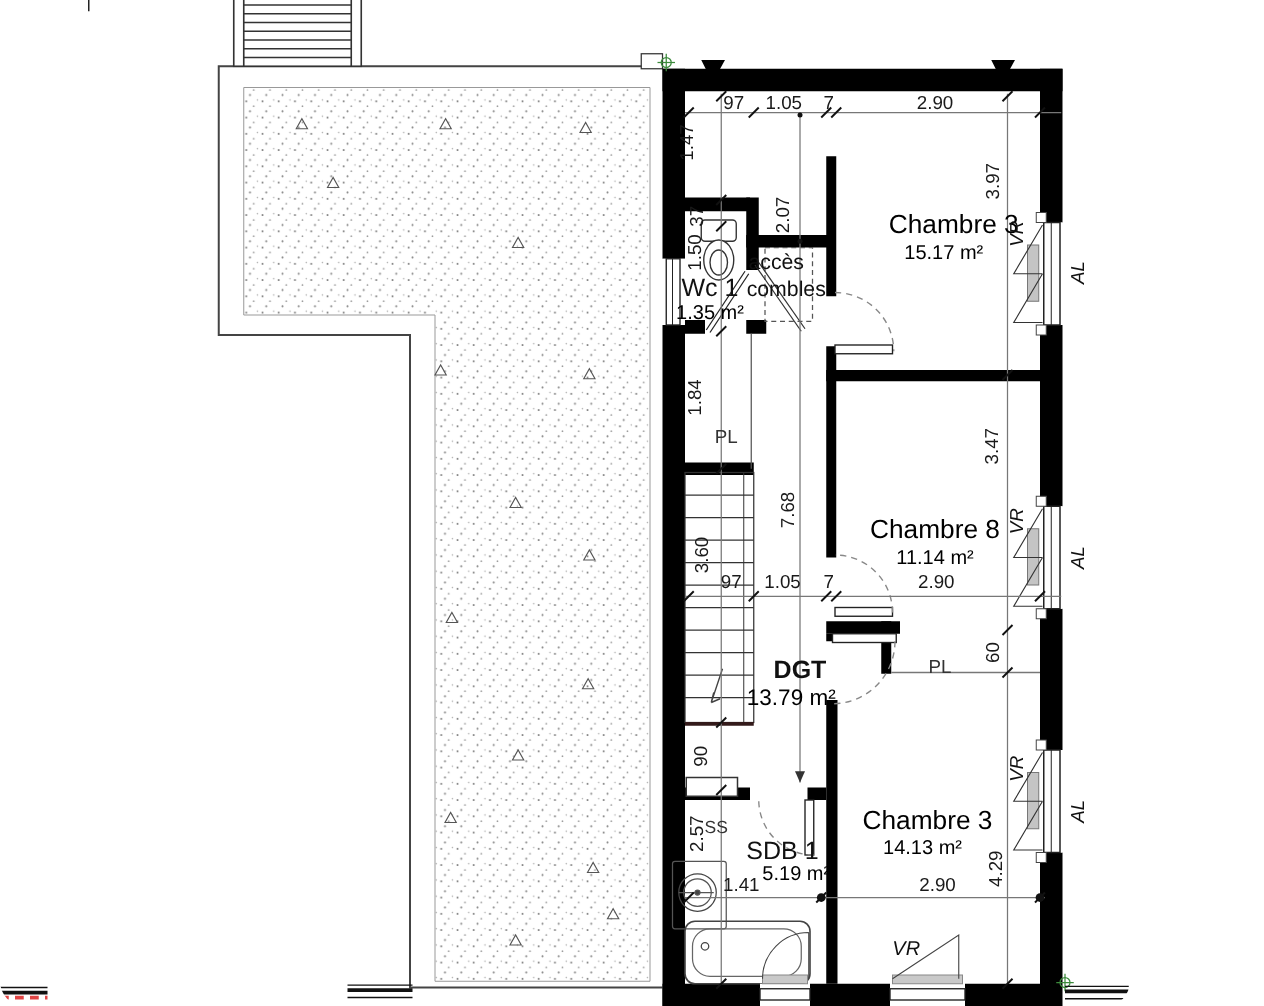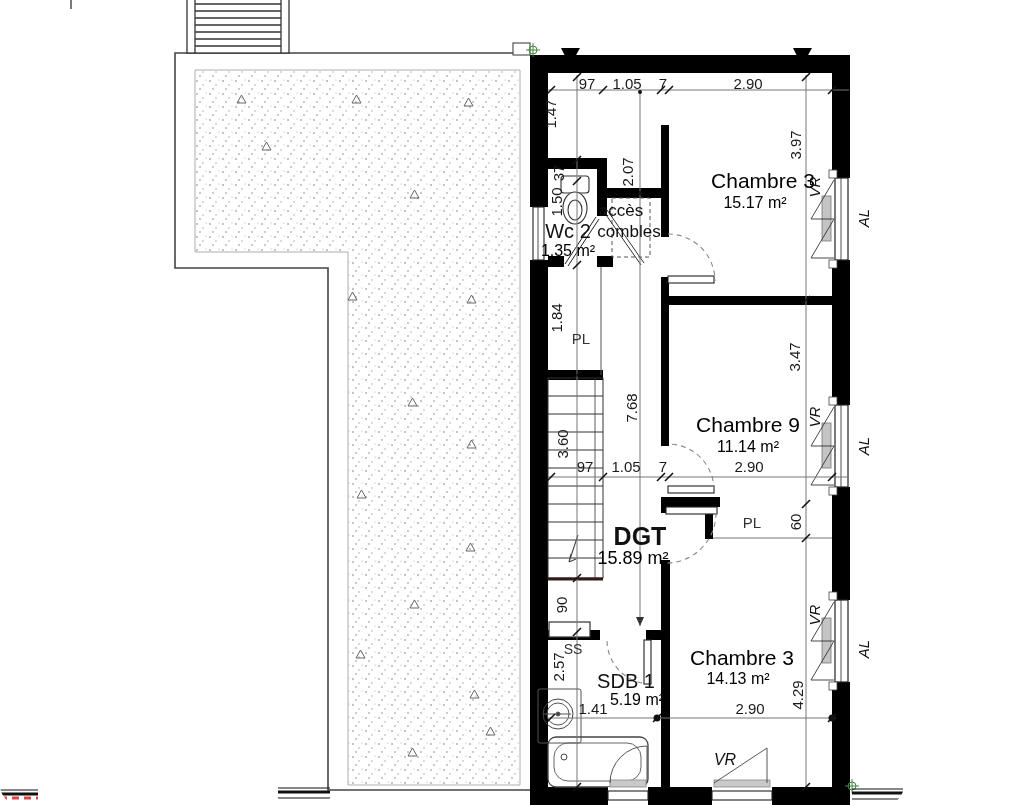--- a/index.html
+++ b/index.html
@@ -5,24 +5,24 @@
   html,body{margin:0;padding:0;background:#fff;}
   #canvas{position:relative;width:904px;height:805px;background:#fff;overflow:hidden;
           font-family:"Liberation Sans",sans-serif;border-radius:20px;}
   #drawing{position:absolute;left:0;top:0;}
   .lbl{position:absolute;transform:translate(-50%,-50%);white-space:nowrap;color:#111;
        font-family:"Liberation Sans",sans-serif;line-height:1;}
   .rot{transform:translate(-50%,-50%) rotate(-90deg);}
   .dim{font-size:15px;color:#1a1a1a;}
   .room{font-size:21px;color:#000;}
   .area{font-size:16px;color:#000;}
-  .big{font-size:25px;font-weight:600;}
+  .big{font-size:20px;font-weight:600;}
   .mid{font-size:20px;}
   .it{}
-  .small{font-size:14px;color:#333;}
+  .small{font-size:14px;color:#333;margin-top:12px;}
   .vral{font-size:15px;font-style:italic;color:#111;}
 </style>
 </head>
 <body>
 
 <div id="canvas">
 <svg id="drawing" width="1011" height="805" viewBox="0 0 1011 805">
   <defs>
     <pattern id="stip" width="13" height="13" patternUnits="userSpaceOnUse">
       <circle cx="2" cy="3" r="0.8" fill="#777"></circle>
@@ -303,29 +303,29 @@
 <div class="lbl dim rot" style="left:627px;top:172px">2.07</div>
 <div class="lbl dim rot" style="left:631px;top:408px">7.68</div>
 
 <div class="lbl dim rot" style="left:795px;top:145px">3.97</div>
 <div class="lbl dim rot" style="left:794px;top:357px">3.47</div>
 <div class="lbl dim rot" style="left:795px;top:522px">60</div>
 <div class="lbl dim rot" style="left:797px;top:695px">4.29</div>
 
 <div class="lbl room" style="left:763px;top:180px">Chambre 3</div>
 <div class="lbl area" style="left:755px;top:203px">15.17 m²</div>
-<div class="lbl room" style="left:748px;top:424px">Chambre 9</div>
+<div class="lbl room" style="left:748px;top:424px">Chambre 8</div>
 <div class="lbl area" style="left:748px;top:447px">11.14 m²</div>
 <div class="lbl room" style="left:742px;top:657px">Chambre 3</div>
 <div class="lbl area" style="left:738px;top:679px">14.13 m²</div>
 <div class="lbl big" style="left:640px;top:536px">DGT</div>
-<div class="lbl area" style="left:633px;top:558px;font-size:18px">15.89 m²</div>
+<div class="lbl area" style="left:633px;top:558px;font-size:18px">13.79 m²</div>
 <div class="lbl mid" style="left:626px;top:681px">SDB 1</div>
 <div class="lbl area" style="left:637px;top:700px">5.19 m²</div>
-<div class="lbl mid" style="left:568px;top:231px">Wc 2</div>
+<div class="lbl mid" style="left:568px;top:231px">Wc 1</div>
 <div class="lbl area" style="left:568px;top:251px">1.35 m²</div>
 
 <div class="lbl it" style="left:621px;top:210px;font-size:17px">accès</div>
 <div class="lbl it" style="left:629px;top:231px;font-size:17px">combles</div>
 <div class="lbl small" style="left:581px;top:338px;font-size:15px">PL</div>
 <div class="lbl small" style="left:752px;top:522px;font-size:15px">PL</div>
 <div class="lbl it small" style="left:573px;top:649px">SS</div>
 
 <div class="lbl vral rot" style="left:814px;top:187px">VR</div>
 <div class="lbl vral rot" style="left:863px;top:218px">AL</div>

